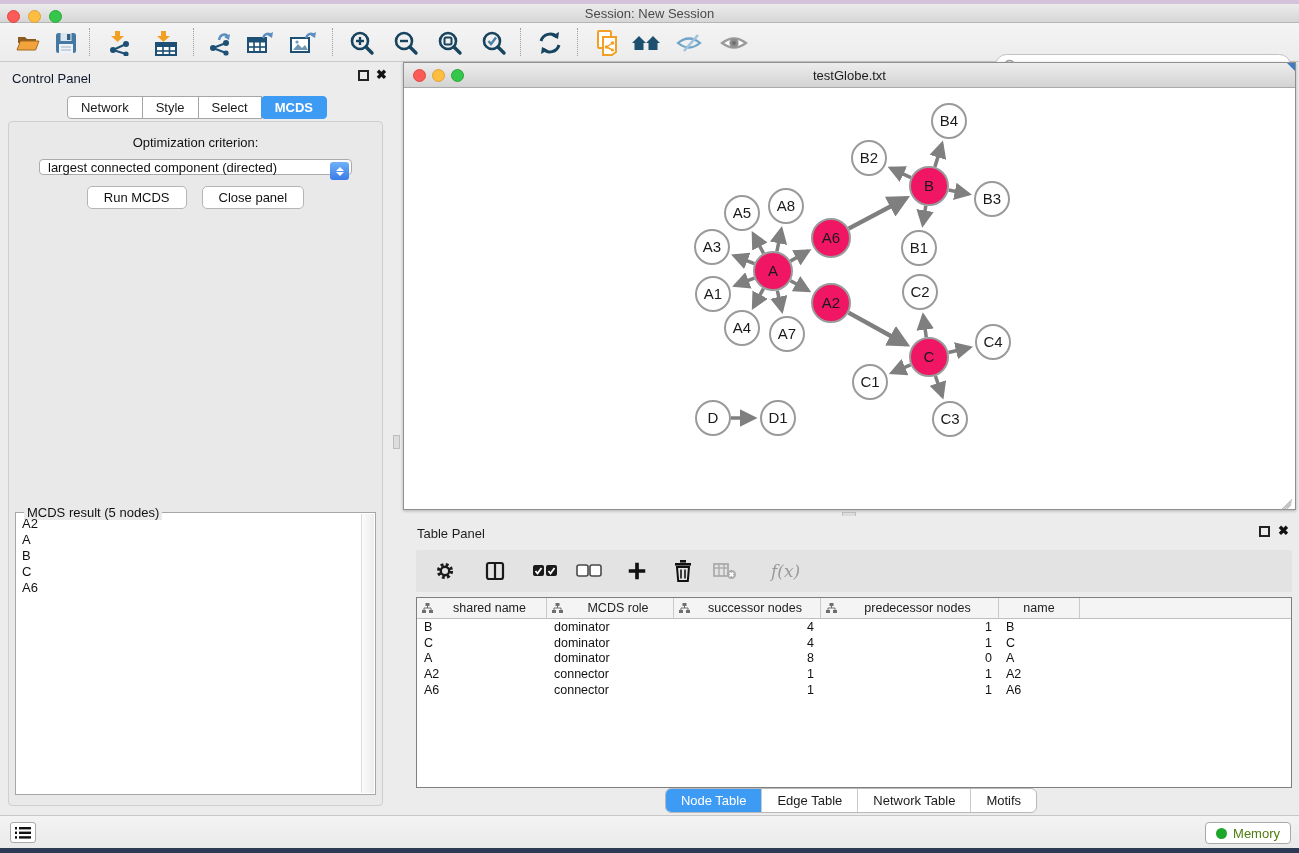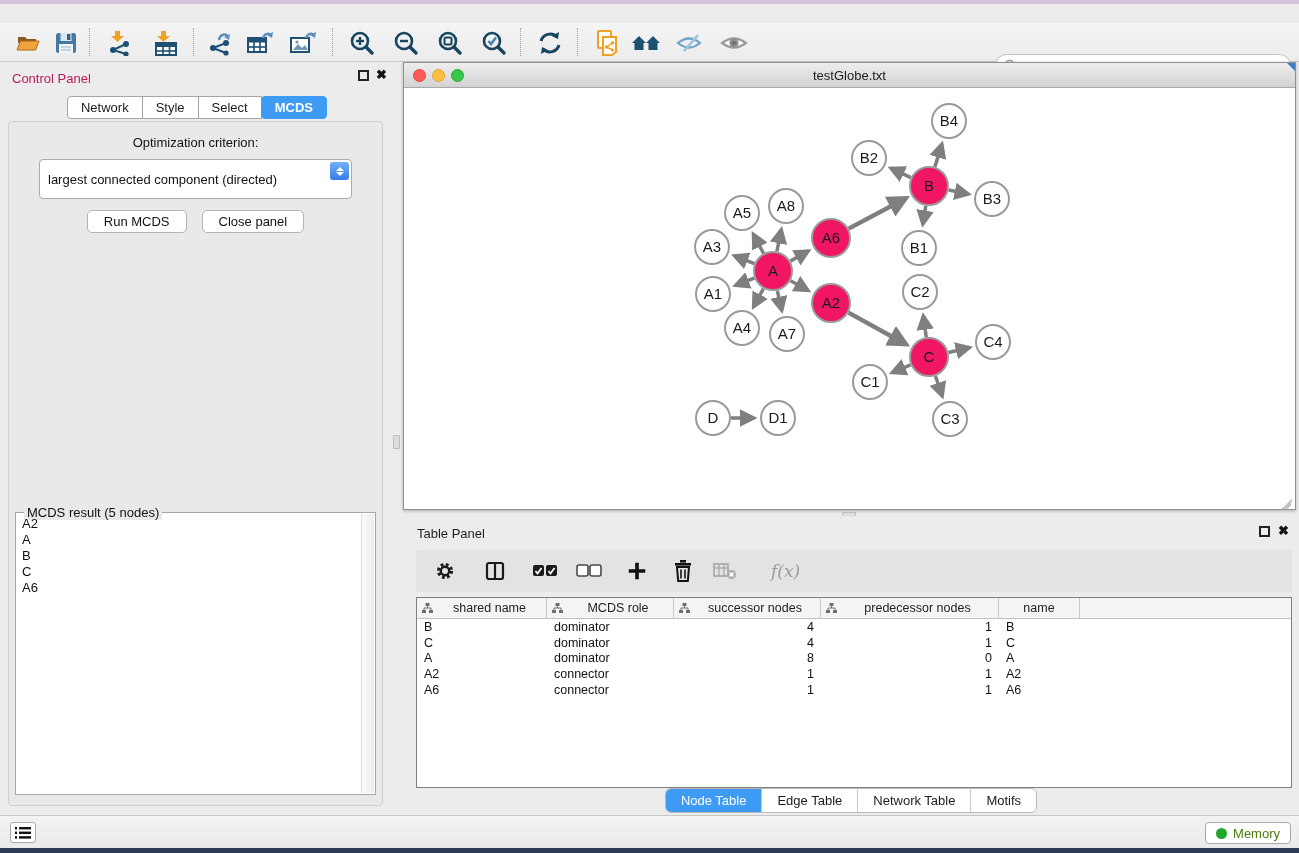--- a/index.html
+++ b/index.html
@@ -23,37 +23,37 @@
   .tbtn { position:absolute; top:4px; width:32px; height:31px; background:none; border:none;
     display:flex; align-items:center; justify-content:center; cursor:default; }
   .tsep { position:absolute; top:5px; height:28px; width:0; border-left:1px dotted #9F9F9F; }
   .searchbox { position:absolute; left:995px; top:31px; width:296px; height:23px;
     background:#fff; border:1px solid #C2C2C2; border-radius:12px; display:flex; align-items:center; padding-left:8px; }
   .searchbox input { border:none; outline:none; flex:1; font-size:12px; background:transparent; margin-left:5px; }
 
   
   .cp { position:absolute; left:0; top:62px; width:390px; height:753px; background:#ECECEC; }
   .cp-head { position:absolute; left:0; top:0; width:100%; height:30px; }
-  .cp-title { position:absolute; left:12px; top:9px; font-size:13px; color:#be185d; }
+  .cp-title { position:absolute; left:12px; top:9px; font-size:13px; color:#0f172a; }
   .panel-float { position:absolute; top:8px; width:11px; height:11px; border:2px solid #222; background:transparent; }
   .panel-close { position:absolute; top:6px; font-size:13px; font-weight:bold; color:#111; line-height:14px; }
   .cp .panel-float { left:358px; } .cp .panel-close { left:376px; }
 
   .cp-tabs { position:absolute; left:0; top:34px; width:100%; display:flex; justify-content:center; }
   .seg { display:inline-flex; }
   .seg .tab { font-size:13px; color:#1a1a1a; background:#fff; border:1px solid #A6A6A6;
     padding:3px 13px; margin-left:-1px; cursor:default; }
   .seg .tab:first-child { border-radius:4px 0 0 4px; margin-left:4px; }
   .seg .tab:last-child { border-radius:0 4px 4px 0; }
   .seg .tab.active { background:#3E9BF4; border-color:#3E9BF4; color:#fff; border-radius:4px;font-weight:bold; }
 
   .cp-body { position:absolute; left:8px; top:59px; width:375px; height:685px;
     background:#E9E9E9; border:1px solid #CFCFCF; border-radius:4px; }
   .opt-label { margin-top:13px; text-align:center; font-size:13px; color:#111; }
-  .combo { position:relative; margin:9px auto 0 auto; width:313px; height:40px; background:#fff;
+  .combo { position:relative; margin:9px auto 0 auto; width:313px; height:16px; background:#fff;
     border:1px solid #ABABAB; border-radius:4px; font-size:13px; color:#111;
     display:flex; align-items:center; padding-left:8px; }
   .combo .spin { position:absolute; right:2px; top:2px; width:19px; height:18px; border-radius:3px;
     background:linear-gradient(#6FB1F8,#3A7BE8); display:flex; flex-direction:column;
     align-items:center; justify-content:center; gap:1px; }
   .combo .spin i { width:0; height:0; border-left:4px solid transparent; border-right:4px solid transparent; }
   .combo .spin i.up { border-bottom:4px solid #fff; }
   .combo .spin i.dn { border-top:4px solid #fff; }
   .btnrow { margin-top:11px; display:flex; justify-content:center; gap:15px; }
   .pbtn { font-size:13px; color:#111; background:#fff; border:1px solid #B5B5B5; border-radius:5px;
@@ -126,20 +126,26 @@
     padding:0 10px; gap:6px; font-size:13px; color:#4d7c0f; }
   .memdot { width:11px; height:11px; border-radius:50%; background:#1EA62B; }
   .desktop-bottom { position:absolute; left:0; top:848px; width:1299px; height:5px; background:#2D3A54; }
 </style>
 </head>
 <body>
 
 <div id="app">
   <div class="desktop-top"></div>
 
+  <div class="titlebar">
+    <span class="tl r" style="left:7px"></span>
+    <span class="tl y" style="left:28px"></span>
+    <span class="tl g" style="left:49px"></span>
+    <div class="title">Session: New Session</div>
+  </div>
 
   <div class="toolbar">
     <button class="tbtn" style="left:12px">
       <svg width="26" height="24" viewBox="0 0 24 24">
         <path d="M2 6h7l2 2h9v4H2z" fill="#8A5A1E"></path>
         <path d="M1 19l3.4-9H23l-3.4 9z" fill="#F2A33C" stroke="#A46A1F" stroke-width="1"></path>
       </svg>
     </button>
     <button class="tbtn" style="left:50px">
       <svg width="24" height="24" viewBox="0 0 24 24">

